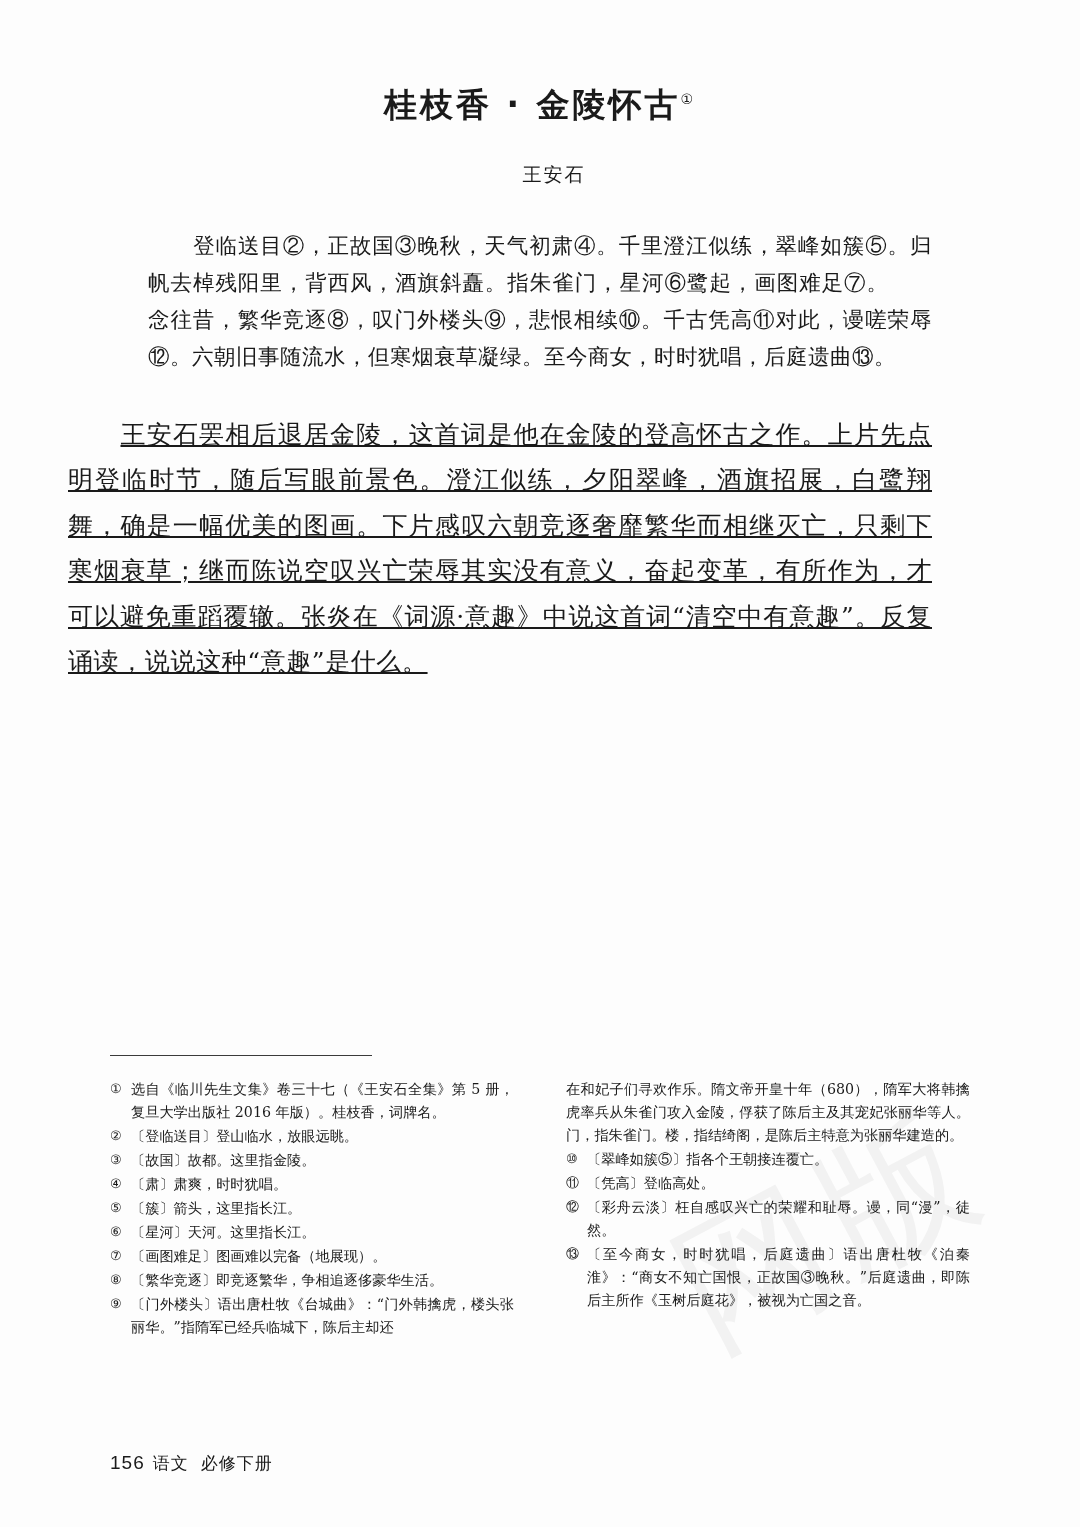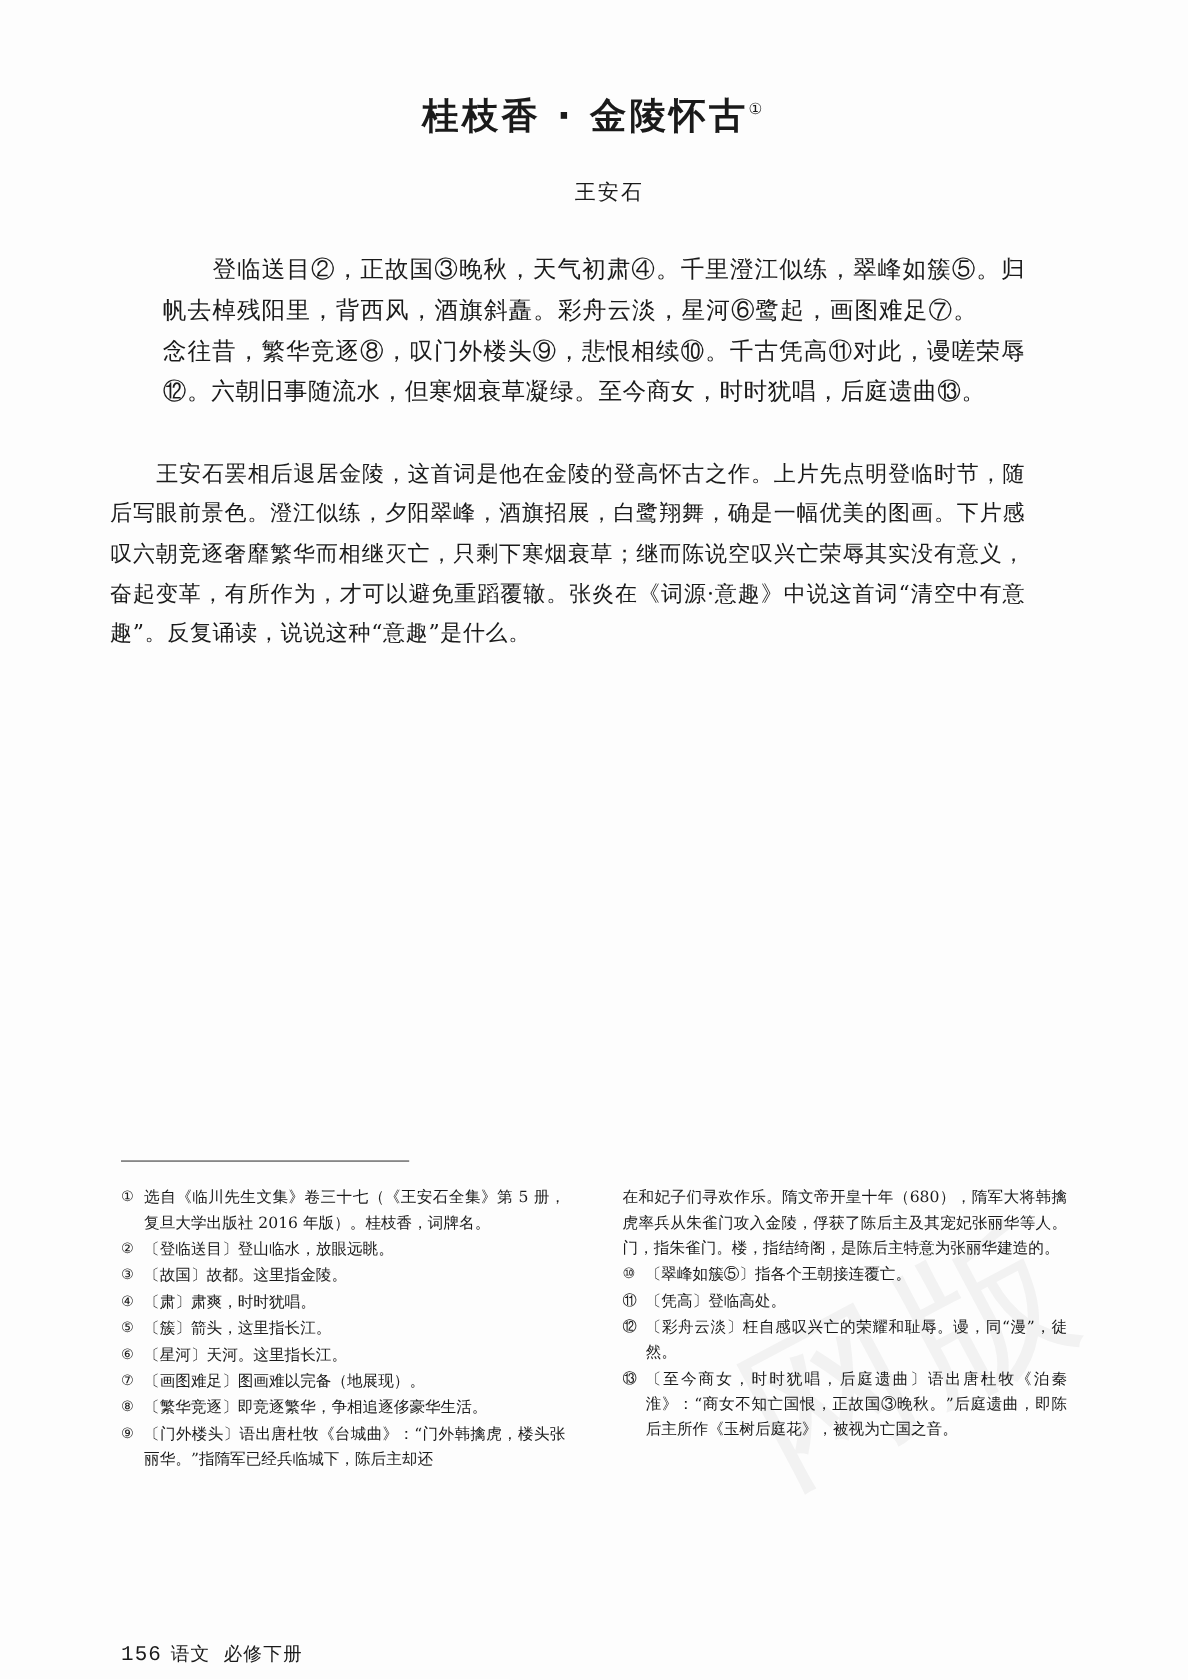--- a/index.html
+++ b/index.html
@@ -54,27 +54,28 @@
     margin: 40px 148px 0 148px;
     font-size: 21.5px;
     line-height: 1.72;
     text-align: justify;
     text-indent: 2.1em;
     letter-spacing: 0.5px;
     font-family: "DejaVu Serif", serif;
   }
   .gap { display: inline-block; width: 2em; }
   .commentary {
-    margin: 36px 148px 0 100px;
-    font-size: 20px;
+    margin: 36px 148px 0 68px;
+    font-size: 25px;
     line-height: 1.82;
     text-align: justify;
     text-indent: 2.1em;
     letter-spacing: 0.6px;
     font-family: "DejaVu Serif", serif;
+    text-decoration: underline;
   }
   .footnote-rule {
     position: absolute;
     left: 110px;
     top: 1055px;
     width: 262px;
     height: 1px;
     background: #3b3b3b;
   }
   .notes {
@@ -105,24 +106,24 @@
     flex: 1;
     text-align: justify;
   }
   .note-cont {
     text-align: justify;
     margin-left: 0;
   }
   .footer {
     position: absolute;
     left: 110px;
-    top: 1492px;
+    top: 1452px;
     font-size: 17px;
     letter-spacing: 1px;
-    font-family: Liberation Mono, monospace;
+    font-family: Liberation Sans, sans-serif;
   }
   .footer .pg {
     font-size: 19px;
     margin-right: 8px;
   }
   .footer .sp { display: inline-block; width: 12px; }
 </style>
 </head>
 <body>
 
@@ -130,21 +131,21 @@
 
   <div class="watermark">网版</div>
 
   <h1 class="title">
     <span>桂枝香 · 金陵怀古</span><sup>①</sup>
   </h1>
 
   <div class="author">王安石</div>
 
   <div class="poem">
-    <span>登临送目②，正故国③晚秋，天气初肃④。千里澄江似练，翠峰如簇⑤。归帆去</span><span>棹残阳里，背西风，酒旗斜矗。彩舟云淡，星河⑥鹭起，画图难足⑦。</span><span class="gap"></span><span>念往昔，繁华竞逐⑧，叹门外楼头⑨，悲恨相续⑩。千古凭高⑪对此，谩嗟荣辱⑫。六朝旧事随流水，但寒烟衰草凝绿。至今商女，时时犹唱，后庭遗曲⑬。</span>
+    <span>登临送目②，正故国③晚秋，天气初肃④。千里澄江似练，翠峰如簇⑤。归帆去</span><span>棹残阳里，背西风，酒旗斜矗。指朱雀门，星河⑥鹭起，画图难足⑦。</span><span class="gap"></span><span>念往昔，繁华竞逐⑧，叹门外楼头⑨，悲恨相续⑩。千古凭高⑪对此，谩嗟荣辱⑫。六朝旧事随流水，但寒烟衰草凝绿。至今商女，时时犹唱，后庭遗曲⑬。</span>
   </div>
 
   <div class="commentary">王安石罢相后退居金陵，这首词是他在金陵的登高怀古之作。上片先点明登临时节，随后写眼前景色。澄江似练，夕阳翠峰，酒旗招展，白鹭翔舞，确是一幅优美的图画。下片感叹六朝竞逐奢靡繁华而相继灭亡，只剩下寒烟衰草；继而陈说空叹兴亡荣辱其实没有意义，奋起变革，有所作为，才可以避免重蹈覆辙。张炎在《词源·意趣》中说这首词“清空中有意趣”。反复诵读，说说这种“意趣”是什么。</div>
 
   <div class="footnote-rule"></div>
 
   <div class="notes">
     <div class="notes-col">
       <div class="note">
           <span class="note-marker">①</span>

